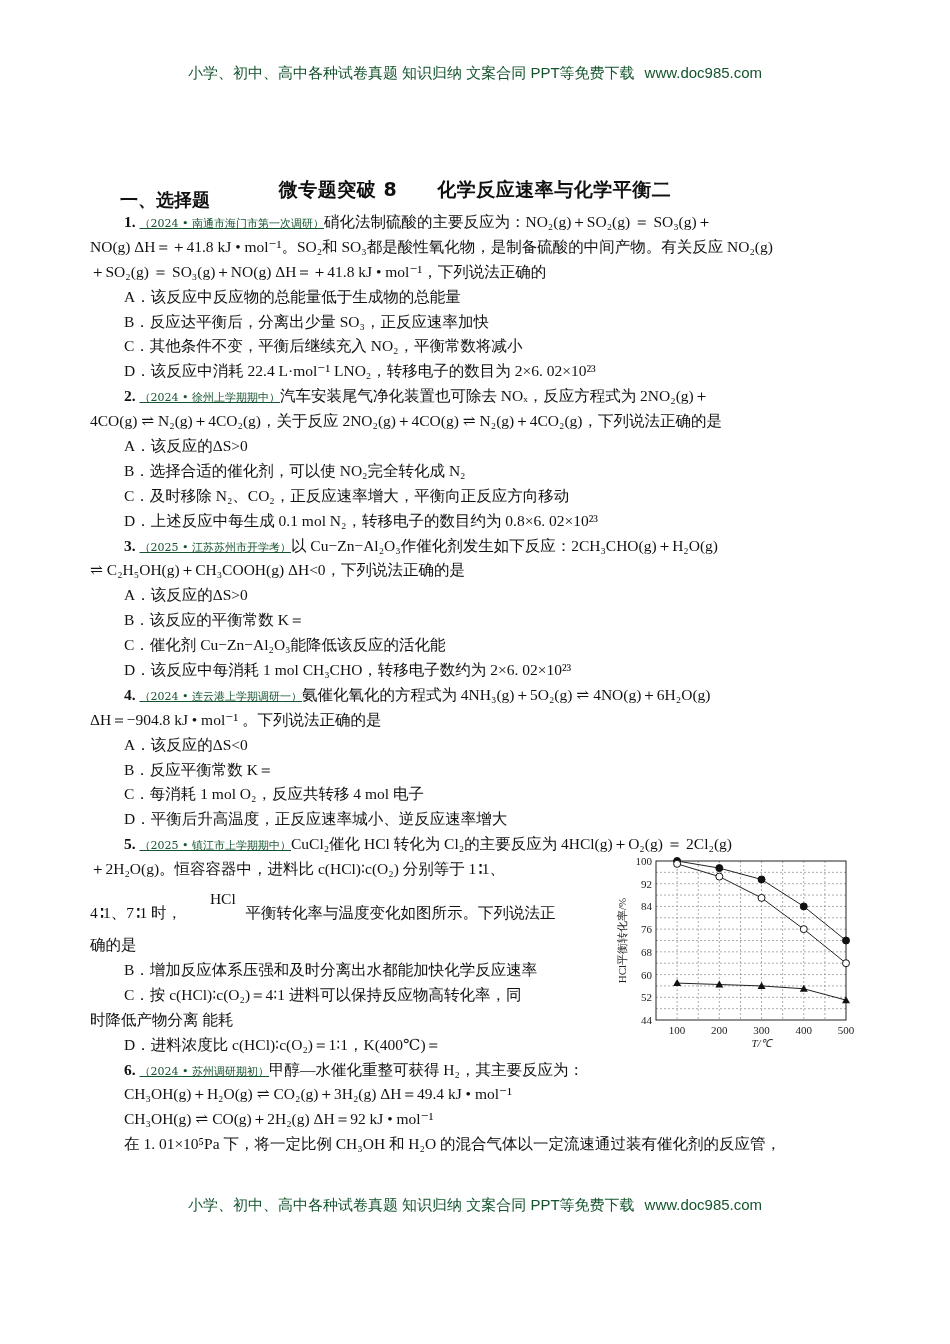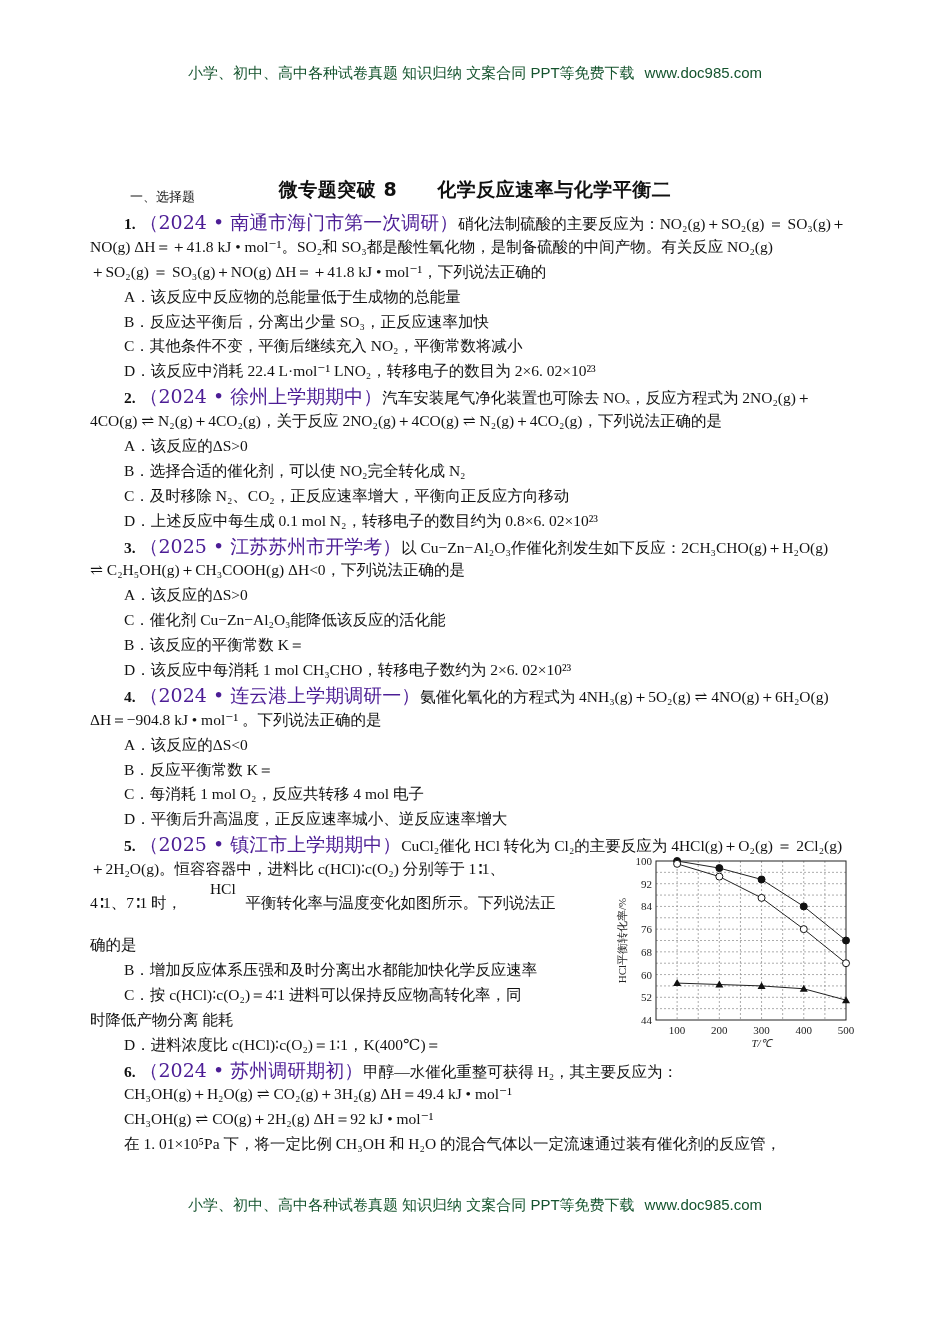--- a/index.html
+++ b/index.html
@@ -6,28 +6,28 @@
   body { width: 950px; height: 1344px; position: relative; overflow: hidden;
          font-family: "Liberation Serif", "DejaVu Serif", serif; color: #111; }
   .banner { position: absolute; left: 0; width: 950px; text-align: center;
             font-family: "Liberation Sans", "DejaVu Sans", sans-serif; font-size: 15px; color: #14532d; }
   .banner .url { margin-left: 10px; }
   #banner-top { top: 64px; }
   #banner-bottom { top: 1196px; }
   .title { position: absolute; top: 145px; left: 0; width: 950px; text-align: center;
            font-family: "DejaVu Sans", sans-serif; font-weight: bold; font-size: 19px; letter-spacing: 0.5px; margin-top: 32px; }
   .title .gap { display: inline-block; width: 40px; }
-  .section { position: absolute; top: 188px; left: 130px; font-family: "DejaVu Sans", sans-serif;
-             font-weight: normal; font-size: 13px; }
+  .section { position: absolute; top: 188px; left: 120px; font-family: "DejaVu Sans", sans-serif;
+             font-weight: bold; font-size: 18px; }
   .content { position: absolute; left: 90px; top: 210px; width: 775px; font-size: 15.5px; line-height: 24.9px; }
   .line { white-space: nowrap; height: 24.9px; }
   .ind { padding-left: 34px; }
   .opt { padding-left: 34px; }
   .qnum { font-weight: bold; }
-  .src { color: #4c1d95; font-family: "DejaVu Serif", serif; font-size: 19px; }
+  .src { color: #14532d; font-family: "DejaVu Serif", serif; font-size: 11px; text-decoration: underline; }
   .chart { position: absolute; left: 606px; top: 852px; width: 260px; height: 200px; }
   .chart svg { font-family: "Liberation Serif", serif; }
 </style>
 </head>
 <body>
 
 <div id="banner-top" class="banner">
   <span>小学、初中、高中各种试卷真题 知识归纳 文案合同 PPT等免费下载</span><span class="url">www.doc985.com</span>
 </div>
 
@@ -55,38 +55,38 @@
     <div class="line opt">A．该反应的ΔS&gt;0</div>
     <div class="line opt">B．选择合适的催化剂，可以使 NO₂完全转化成 N₂</div>
     <div class="line opt">C．及时移除 N₂、CO₂，正反应速率增大，平衡向正反应方向移动</div>
     <div class="line opt">D．上述反应中每生成 0.1 mol N₂，转移电子的数目约为 0.8×6. 02×10²³</div>
   </div>
 
   <div>
     <div class="line ind"><span class="qnum">3.</span> <span class="src">（2025 • 江苏苏州市开学考）</span><span>以 Cu−Zn−Al₂O₃作催化剂发生如下反应：2CH₃CHO(g)＋H₂O(g)</span></div>
     <div class="line">⇌ C₂H₅OH(g)＋CH₃COOH(g)   ΔH&lt;0，下列说法正确的是</div>
     <div class="line opt">A．该反应的ΔS&gt;0</div>
+    <div class="line opt">B．该反应的平衡常数 K＝</div>
     <div class="line opt">C．催化剂 Cu−Zn−Al₂O₃能降低该反应的活化能</div>
-    <div class="line opt">B．该反应的平衡常数 K＝</div>
     <div class="line opt">D．该反应中每消耗 1  mol  CH₃CHO，转移电子数约为 2×6. 02×10²³</div>
   </div>
 
   <div>
     <div class="line ind"><span class="qnum">4.</span> <span class="src">（2024 • 连云港上学期调研一）</span><span>氨催化氧化的方程式为 4NH₃(g)＋5O₂(g) ⇌ 4NO(g)＋6H₂O(g)</span></div>
     <div class="line">ΔH＝−904.8 kJ • mol⁻¹ 。下列说法正确的是</div>
     <div class="line opt">A．该反应的ΔS&lt;0</div>
     <div class="line opt">B．反应平衡常数 K＝</div>
     <div class="line opt">C．每消耗 1 mol O₂，反应共转移 4 mol 电子</div>
     <div class="line opt">D．平衡后升高温度，正反应速率城小、逆反应速率增大</div>
   </div>
 
   <div>
     <div class="line ind"><span class="qnum">5.</span> <span class="src">（2025 • 镇江市上学期期中）</span><span>CuCl₂催化 HCl 转化为 Cl₂的主要反应为 4HCl(g)＋O₂(g) ＝ 2Cl₂(g)</span></div>
     <div class="line">＋2H₂O(g)。恒容容器中，进料比 c(HCl)∶c(O₂) 分别等于 1∶1、</div>
-    <div class="line" style="height:34px; position:relative; top:9px;">
+    <div class="line" style="height:34px; position:relative; top:19px;">
       <span>4∶1、7∶1 时，</span>
       <span style="position:relative; top:-14px; margin-left:24px; margin-right:6px;">HCl</span>
       <span>平衡转化率与温度变化如图所示。下列说法正</span>
     </div>
     <div class="line" style="margin-top:17px;">确的是</div>
     <div class="line opt">B．增加反应体系压强和及时分离出水都能加快化学反应速率</div>
     <div class="line opt">C．按 c(HCl)∶c(O₂)＝4∶1 进料可以保持反应物高转化率，同</div>
     <div class="line">时降低产物分离   能耗</div>
     <div class="line opt">D．进料浓度比 c(HCl)∶c(O₂)＝1∶1，K(400℃)＝</div>
   </div>

